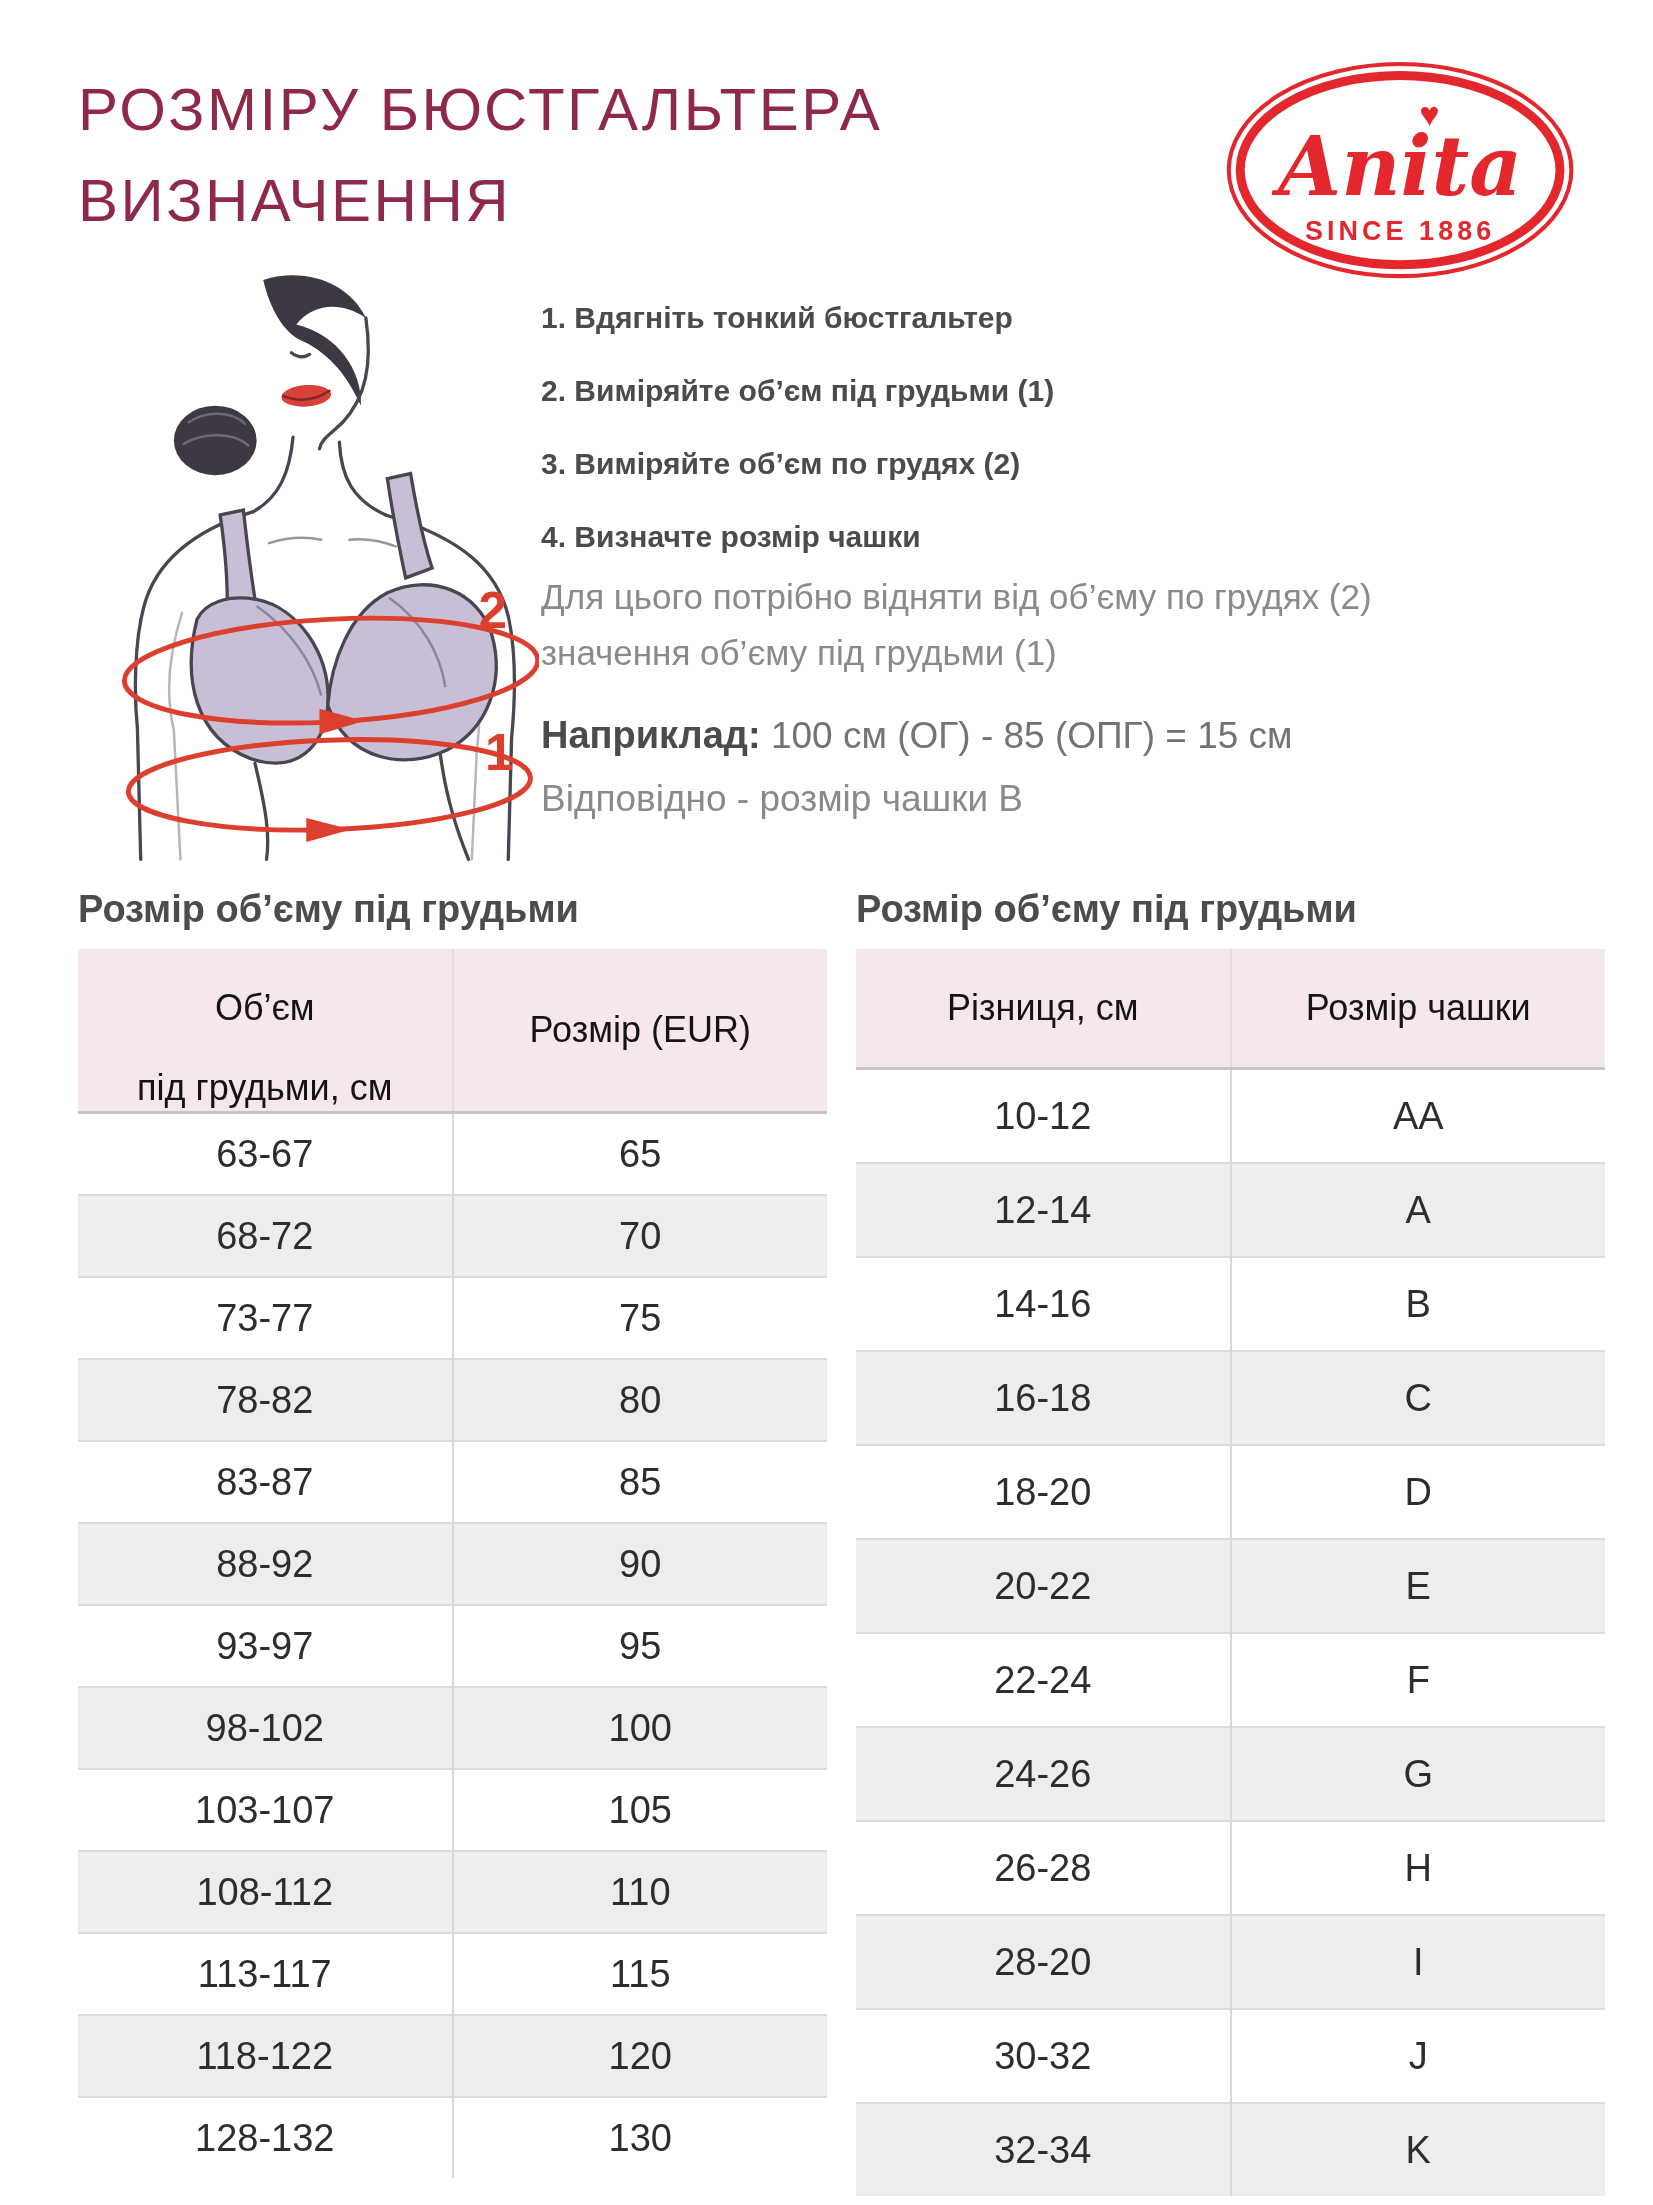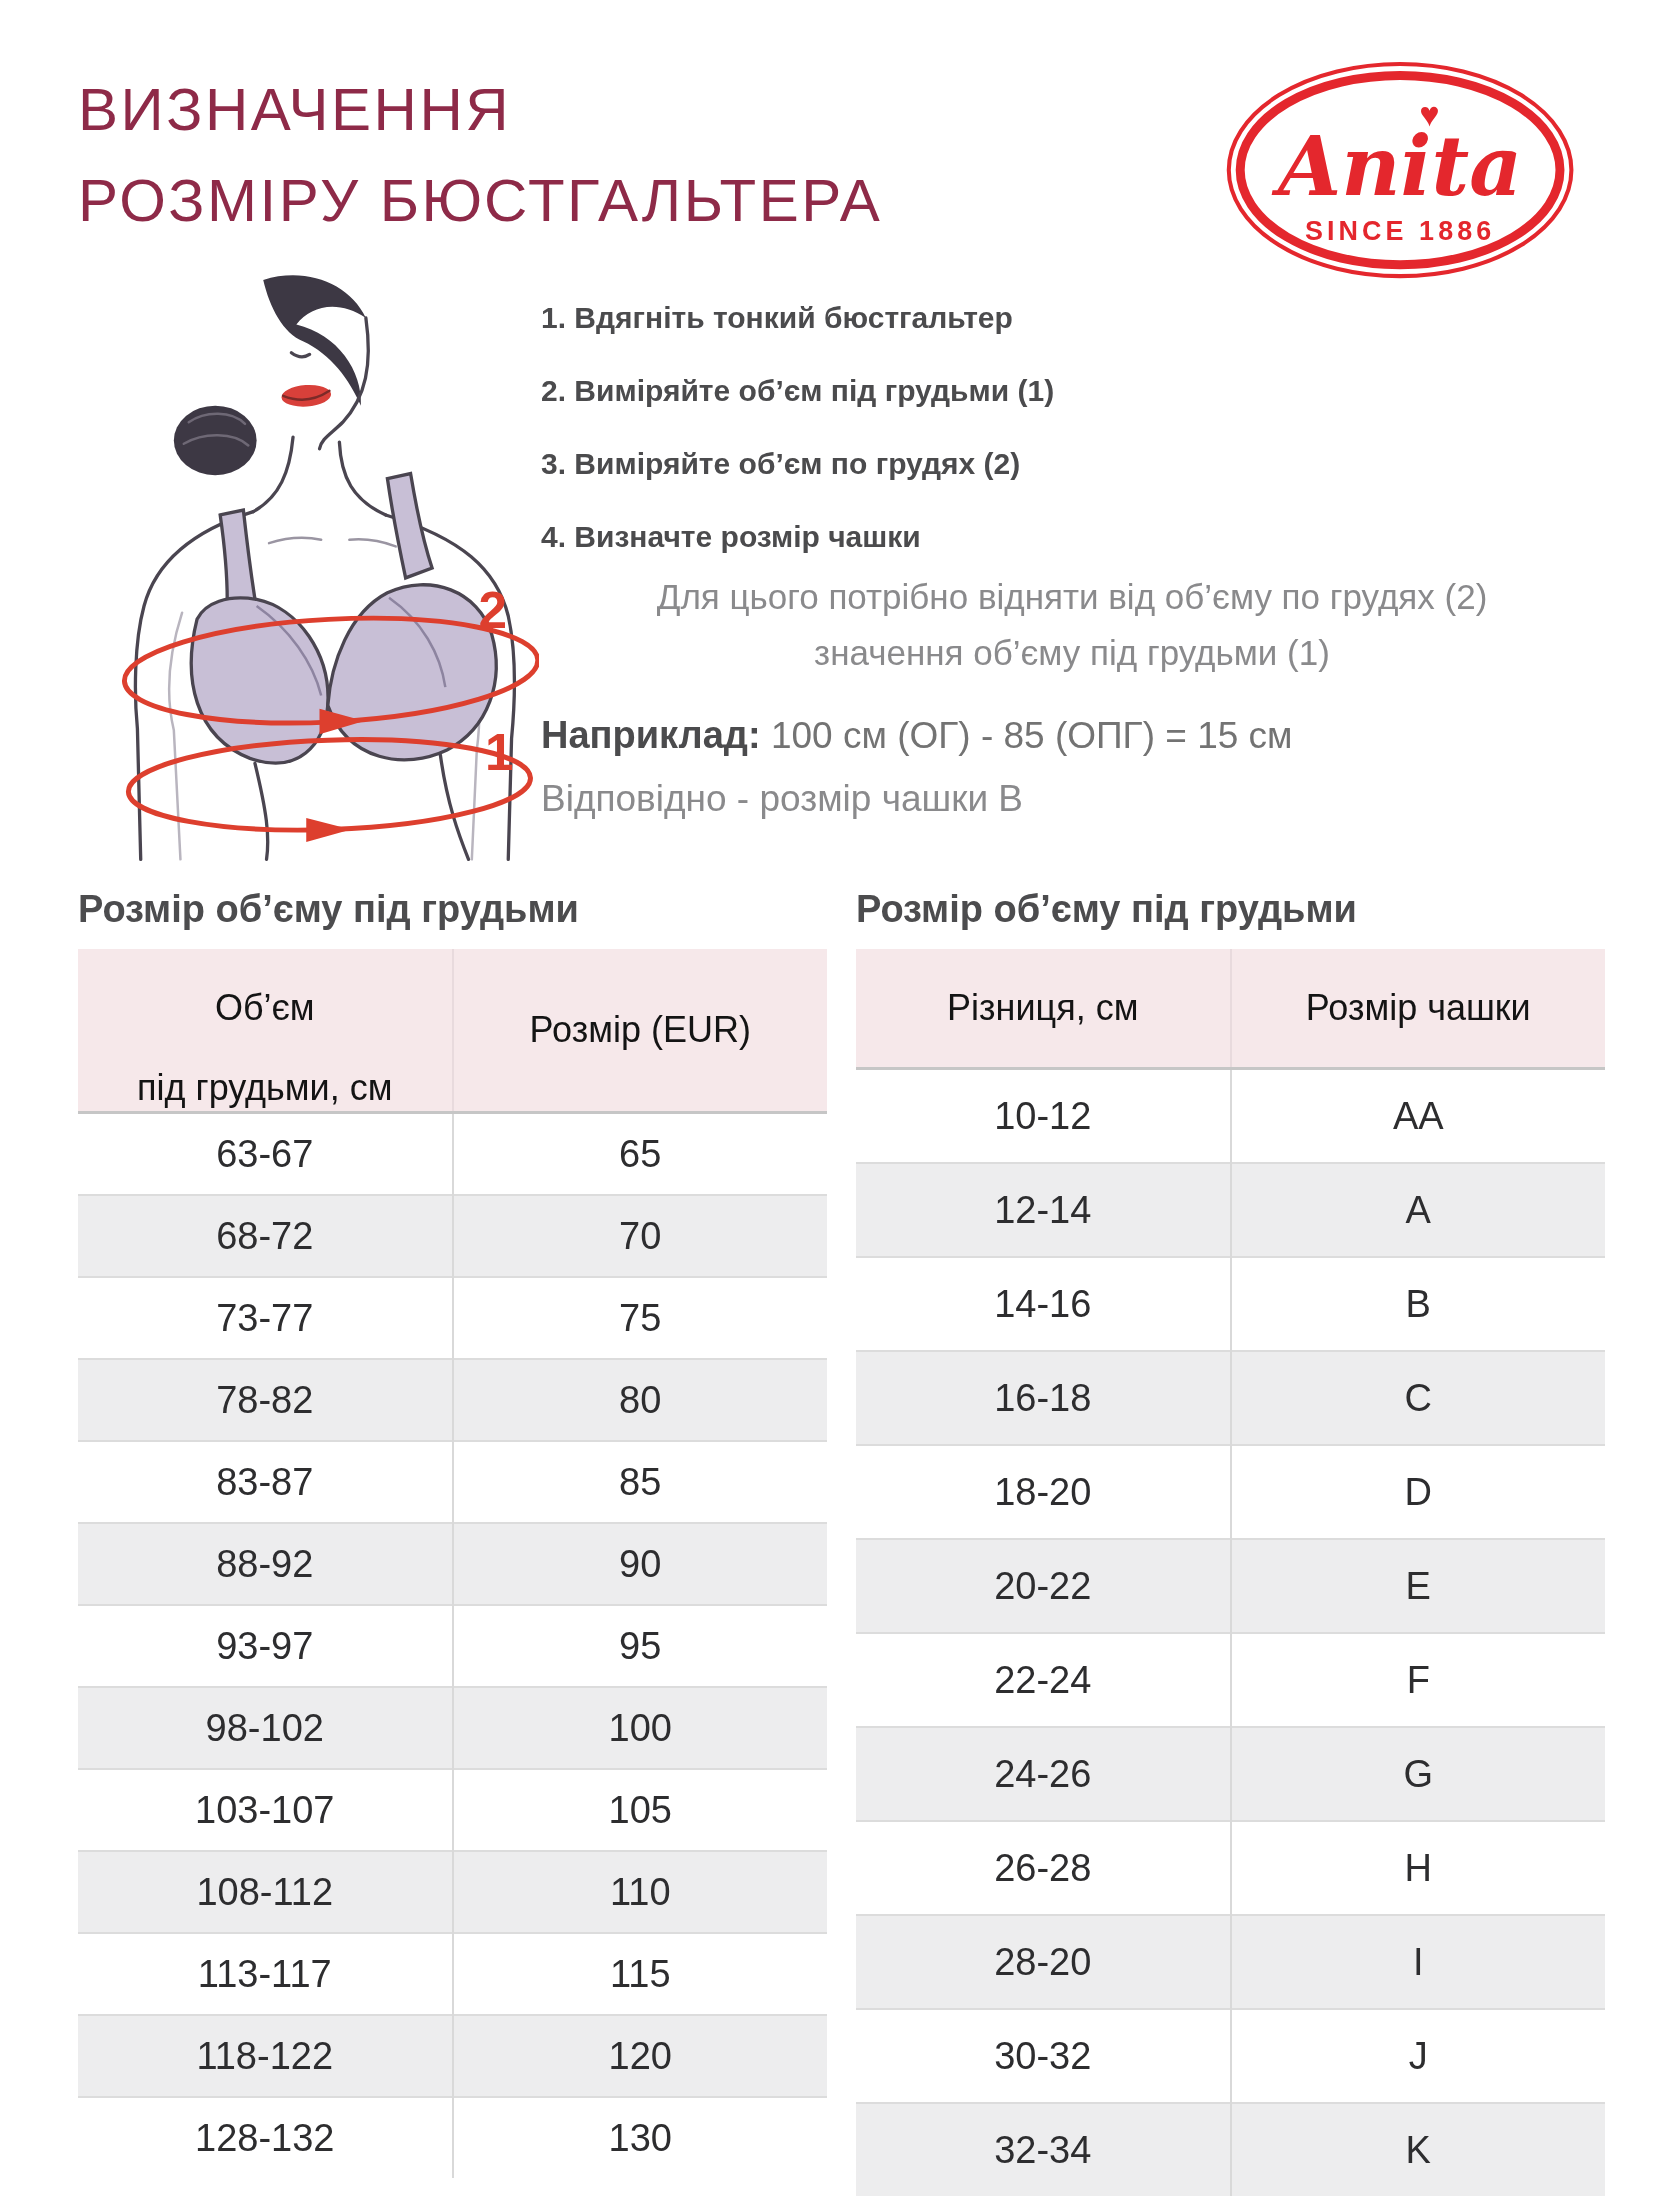--- a/index.html
+++ b/index.html
@@ -9,21 +9,21 @@
   
   .page-title{position:absolute;left:78px;top:64px;
     font-size:60px;font-weight:400;letter-spacing:2.5px;
     color:#8e2a48;line-height:91px;}
   .logo-wrap{position:absolute;left:1219px;top:54px;width:363px;height:233px;}
 
   
   .figure-wrap{position:absolute;left:57px;top:265px;width:482px;height:596px;}
   .instructions{position:absolute;left:541px;top:301px;width:1062px;}
   .step{font-size:30px;font-weight:bold;color:#4b4b4d;margin-bottom:39px;}
-  .note{font-size:35px;color:#8a8a8c;line-height:1.6;text-align:center;}
+  .note{font-size:35px;color:#8a8a8c;line-height:1.6;}
   .example{margin-top:33px;font-size:37px;}
   .example-label{font-weight:bold;color:#4b4b4d;font-size:38px;}
   .example-text{color:#737373;}
   .result{font-size:37px;color:#8a8a8c;margin-top:21px;}
 
   
   .tables{position:absolute;left:78px;top:888px;width:1527px;
           display:flex;gap:29px;}
   .size-table{flex:1;}
   .table-title{font-size:38px;font-weight:bold;color:#4c4c4e;margin:0 0 18px 0;}
@@ -38,22 +38,22 @@
   .size-table td:first-child{border-right:2.5px solid #d9d9d9;}
   .size-table tbody tr:nth-child(even){background:#ededee;}
   .band-table td{height:78px;}
   .cup-table td{height:90px;}
   .th-line{display:block;line-height:1.25;margin-top:35px;}
 </style>
 </head>
 <body>
 
 <div class="page-title">
+  <div>РОЗМІРУ БЮСТГАЛЬТЕРА</div>
   <div>ВИЗНАЧЕННЯ</div>
-  <div>РОЗМІРУ БЮСТГАЛЬТЕРА</div>
 </div>
 
 <div class="logo-wrap">
   <svg viewBox="0 0 445 285" width="363" height="233">
     <ellipse cx="222" cy="142" rx="210" ry="130" fill="none" stroke="#e4272d" stroke-width="5"></ellipse>
     <ellipse cx="222" cy="142" rx="196" ry="116" fill="none" stroke="#e4272d" stroke-width="11"></ellipse>
     <text x="222" y="172" text-anchor="middle" font-family="DejaVu Serif, serif" font-style="italic" font-weight="bold" font-size="100" fill="#e4272d">Anita</text>
     <text x="258" y="88" text-anchor="middle" font-size="42" fill="#e4272d">♥</text>
     <text x="222" y="228" text-anchor="middle" font-family="Liberation Sans, sans-serif" font-weight="600" font-size="33" letter-spacing="5" fill="#e4272d">SINCE 1886</text>
   </svg>

